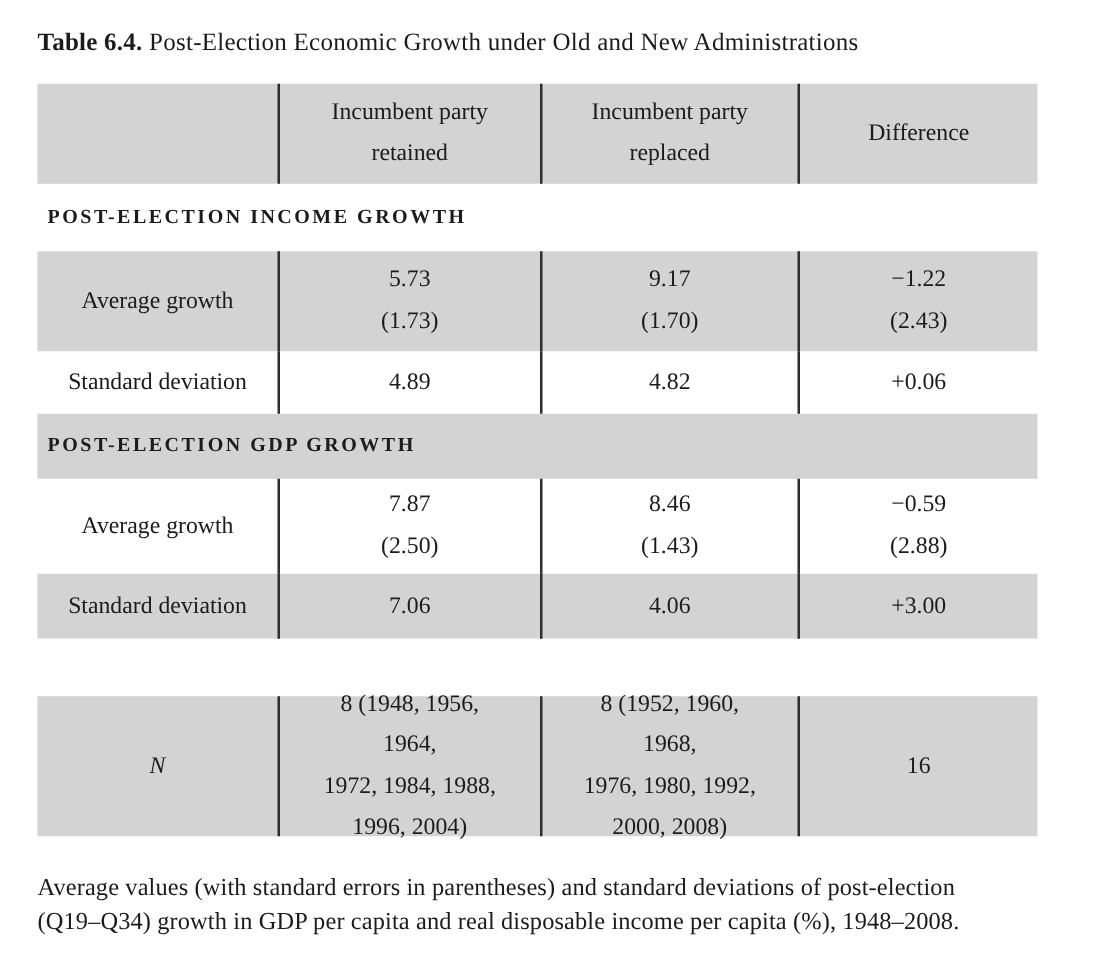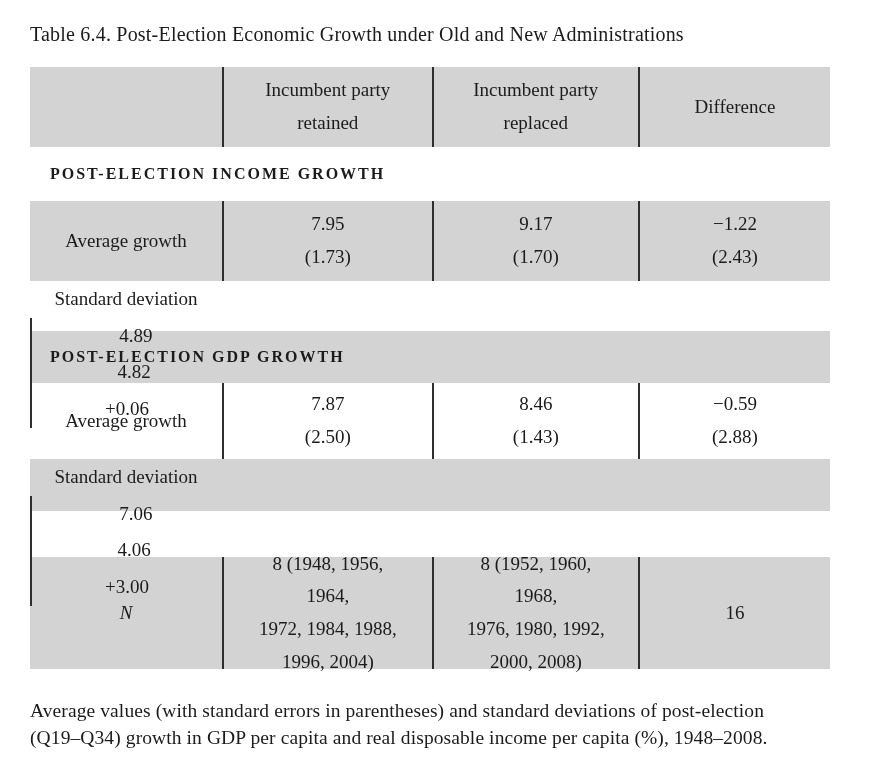--- a/index.html
+++ b/index.html
@@ -15,21 +15,21 @@
     padding: 22px 32px 0 30px;
     background: #ffffff;
     overflow: hidden;
   }
   .title {
     font-size: 20px;
     line-height: 1.2;
     margin-bottom: 21px;
     letter-spacing: 0.2px;
   }
-  .title .bold { font-weight: normal; }
+  .title .bold { font-weight: bold; }
   .table {
     width: 800px;
   }
   .row {
     display: flex;
     width: 100%;
   }
   .shaded { background: #d3d3d3; }
   .cell {
     display: flex;
@@ -52,26 +52,25 @@
   .section-row {
     height: 54px;
     align-items: center;
   }
   .section-row .section-label {
     font-size: 16px;
     font-weight: bold;
     letter-spacing: 2px;
     text-transform: uppercase;
     padding-left: 8px;
-    margin-left: 12px;
   }
   .section-gdp { height: 52px; }
   .avg-row { height: 80px; }
   .avg-row-gdp { height: 76px; }
-  .sd-row { height: 50px; flex-direction: column; }
+  .sd-row { height: 50px; }
   .sd-row-gdp { height: 52px; }
   .gap-row { height: 46px; background: #ffffff; }
   .n-row { height: 112px; }
   .n-row .cell { font-size: 19px; padding: 2px 32px; }
   .italic { font-style: italic; }
   .footnote {
     margin-top: 28px;
     font-size: 19.5px;
     line-height: 1.4;
     white-space: pre-line;
@@ -97,21 +96,21 @@
 replaced</div>
       <div class="cell c4">Difference</div>
     </div>
 
     <div class="row section-row">
       <div class="section-label">Post-Election Income Growth</div>
     </div>
 
     <div class="row avg-row shaded divided">
       <div class="cell c1">Average growth</div>
-      <div class="cell c2 multiline">7.95
+      <div class="cell c2 multiline">5.73
 (1.73)</div>
       <div class="cell c3 multiline">9.17
 (1.70)</div>
       <div class="cell c4 multiline">−1.22
 (2.43)</div>
     </div>
 
     <div class="row sd-row divided">
       <div class="cell c1">Standard deviation</div>
       <div class="cell c2">4.89</div>

